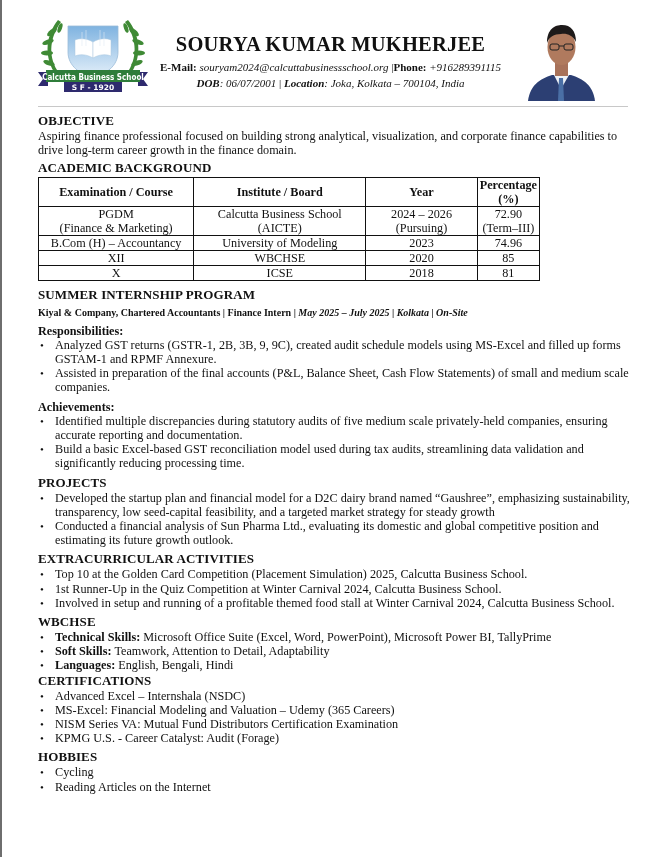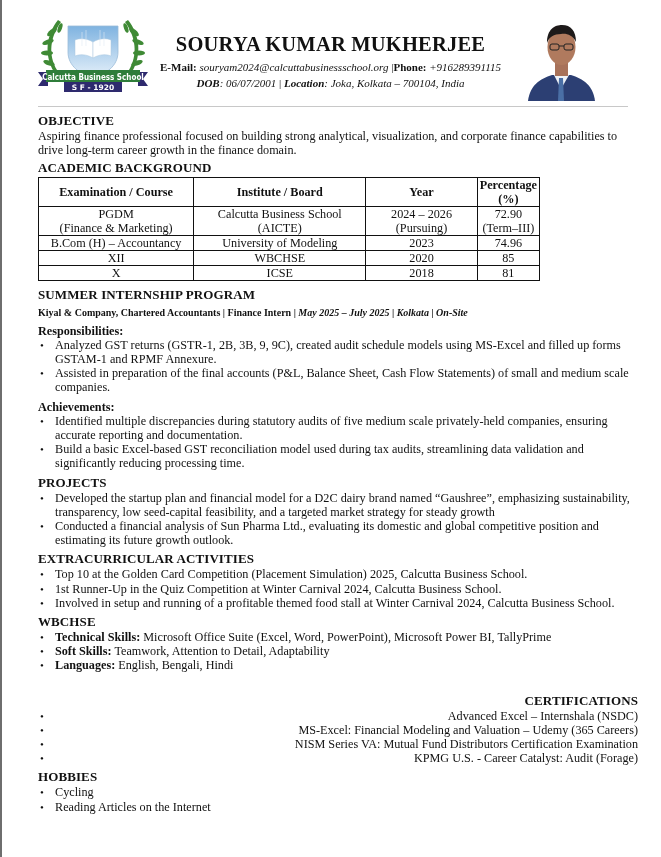--- a/index.html
+++ b/index.html
@@ -191,21 +191,21 @@
 
   <div style="margin-top:4px;">
     <h2 class="sec-title">WBCHSE</h2>
     <ul>
       <li><span class="b">Technical Skills:</span><span> Microsoft Office Suite (Excel, Word, PowerPoint), Microsoft Power BI, TallyPrime</span></li>
       <li><span class="b">Soft Skills:</span><span> Teamwork, Attention to Detail, Adaptability</span></li>
       <li><span class="b">Languages:</span><span> English, Bengali, Hindi</span></li>
     </ul>
   </div>
 
-  <div style="margin-top:20px;text-align:right;">
+  <div style="margin-top:0;">
     <h2 class="sec-title">CERTIFICATIONS</h2>
     <ul>
       <li>Advanced Excel – Internshala (NSDC)</li>
       <li>MS-Excel: Financial Modeling and Valuation – Udemy (365 Careers)</li>
       <li>NISM Series VA: Mutual Fund Distributors Certification Examination</li>
       <li>KPMG U.S. - Career Catalyst: Audit (Forage)</li>
     </ul>
   </div>
 
   <div style="margin-top:4px;">

